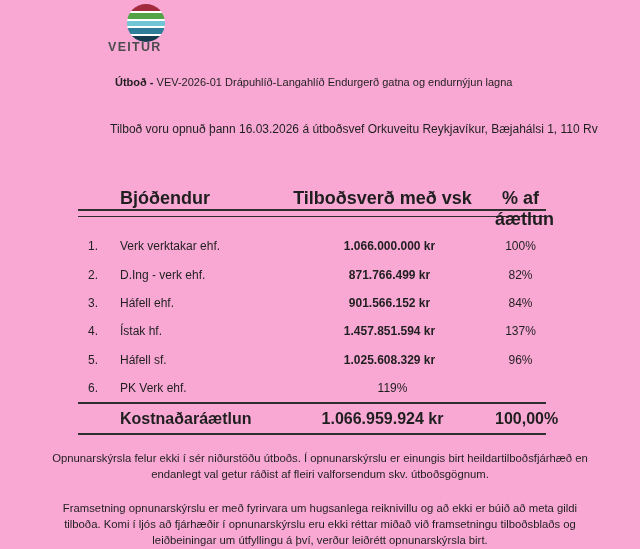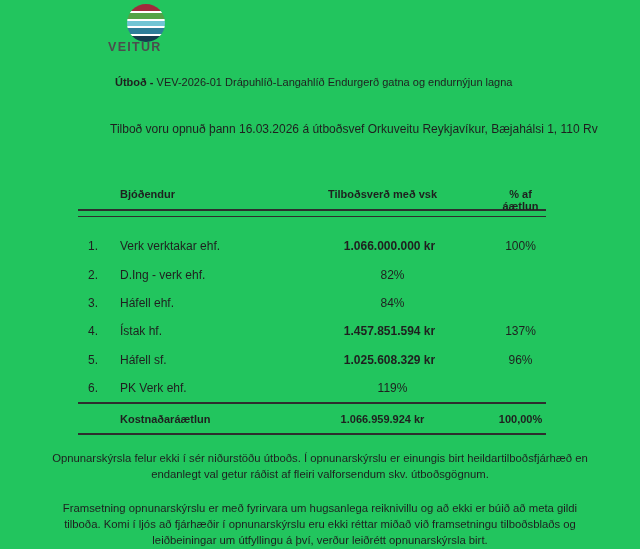--- a/index.html
+++ b/index.html
@@ -1,20 +1,20 @@
 <!DOCTYPE html>
 <html><head>
 <meta charset="utf-8">
 <style>
   html, body { margin: 0; padding: 0; }
   .page {
     position: relative;
     width: 640px;
     height: 549px;
-    background: #22c55e;
+    background: #f9a8d4;
     font-family: "Liberation Sans", sans-serif;
     color: #1f1f1f;
     overflow: hidden;
   }
 
   
   .logo-circle {
     position: absolute;
     left: 127px; top: 4px;
     width: 38px; height: 38px;
@@ -56,39 +56,39 @@
     width: 468px;
   }
   .tgrid {
     display: grid;
     grid-template-columns: 42px 170px 185px 71px;
     align-items: center;
   }
   .thead {
     height: 21px;
     font-weight: bold;
-    font-size: 11px;
+    font-size: 18px;
     align-items: start;
   }
   .cell-num { padding-left: 10px; }
   .cell-amount { text-align: center; }
   .trow .cell-amount { padding-left: 14px; font-weight: bold; }
   .cell-percent { text-align: center; margin-left: 20px; }
   .rule-double {
     height: 5px;
     border-top: 2px solid #2e2e2e;
     border-bottom: 1px solid #2e2e2e;
   }
   .tbody { margin-top: 15px; }
   .trow { height: 28.4px; font-size: 12px; }
   .rule-heavy { border-top: 2px solid #2e2e2e; }
   .trow-total {
     height: 29px;
     font-weight: bold;
-    font-size: 11px;
+    font-size: 16px;
   }
 
   
   .footer-para {
     position: absolute;
     left: 0; right: 0;
     text-align: center;
     font-size: 11.3px;
     line-height: 16.2px;
   }
@@ -129,26 +129,28 @@
   <div class="tgrid trow">
     <div class="cell-num">1.</div>
     <div class="cell-name">Verk verktakar ehf.</div>
     <div class="cell-amount">1.066.000.000 kr</div>
     <div class="cell-percent">100%</div>
   </div>
 
   <div class="tgrid trow">
     <div class="cell-num">2.</div>
     <div class="cell-name">D.Ing - verk ehf.</div>
+    <div class="cell-amount">871.766.499 kr</div>
     <div class="cell-percent">82%</div>
   </div>
 
   <div class="tgrid trow">
     <div class="cell-num">3.</div>
     <div class="cell-name">Háfell ehf.</div>
+    <div class="cell-amount">901.566.152 kr</div>
     <div class="cell-percent">84%</div>
   </div>
 
   <div class="tgrid trow">
     <div class="cell-num">4.</div>
     <div class="cell-name">Ístak hf.</div>
     <div class="cell-amount">1.457.851.594 kr</div>
     <div class="cell-percent">137%</div>
   </div>
 

